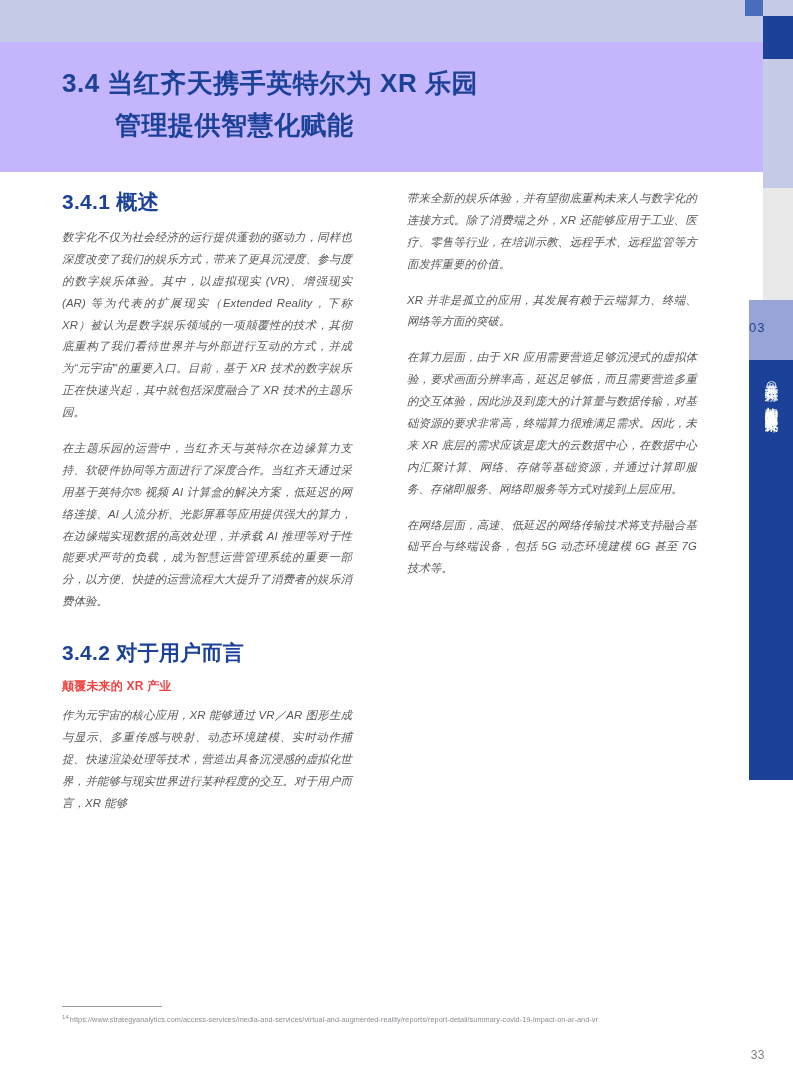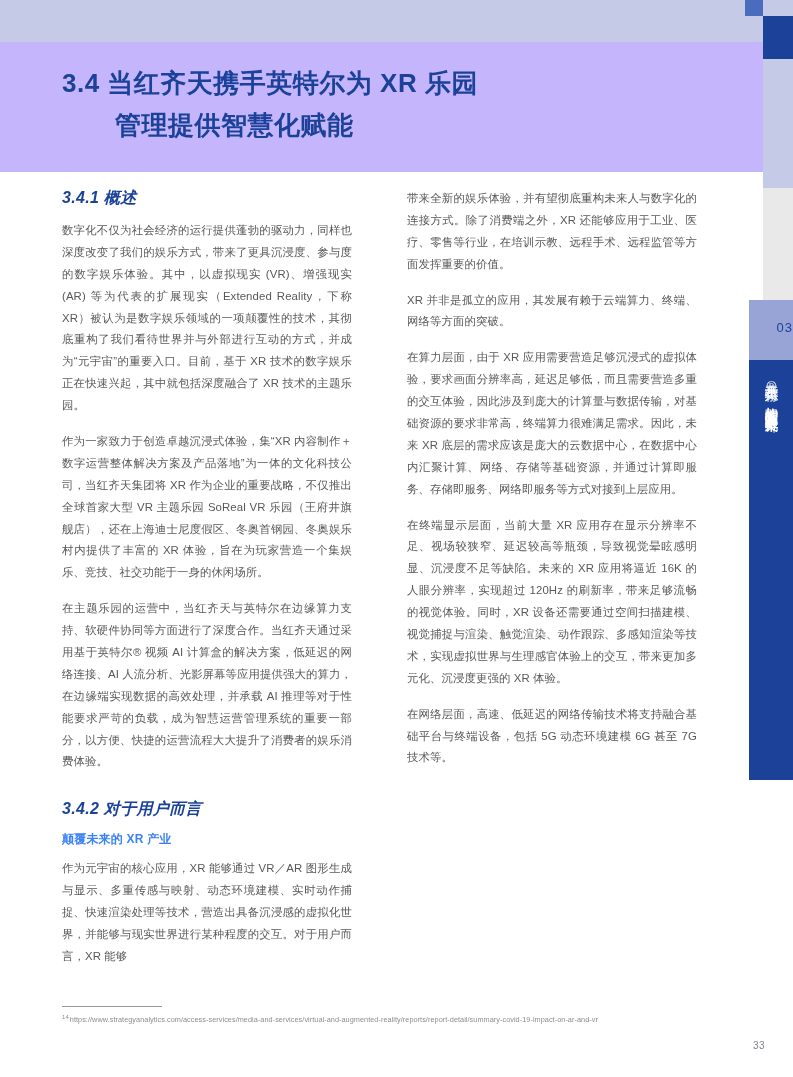--- a/index.html
+++ b/index.html
@@ -79,21 +79,21 @@
   #rail-badge {
     position: absolute;
     left: 749px; top: 300px;
     width: 44px; height: 60px;
     background: #97a4d5;
   }
   #rail-badge-label {
     position: absolute;
     left: 0; top: 20px;
     width: 44px;
-    text-align: right;
+    text-align: left;
     color: #1b4298;
     font-size: 13px;
     letter-spacing: 1px;
   }
   #rail-tab {
     position: absolute;
     left: 749px; top: 360px;
     width: 44px; height: 420px;
     background: #1b4298;
   }
@@ -121,43 +121,43 @@
     position: absolute;
     top: 0;
     width: 290px;
   }
   #col-left  { left: 62px; }
   #col-right { left: 407px; }
 
   h3.sec-heading {
     margin: 0 0 11px 0;
     color: #1b4298;
-    font-size: 16px;
+    font-size: 21px;
     font-weight: bold;
     letter-spacing: 0.3px;
-    font-style: italic;
   }
   h3.sec-heading.spaced { margin-top: 26px; }
 
   h4.sub-heading {
     margin: 0 0 10px 0;
-    color: #3b82f6;
+    color: #ef4444;
     font-size: 12px;
     font-weight: bold;
     letter-spacing: 0.2px;
   }
 
   p.body-text {
     margin: 0 0 14px 0;
     color: #58585b;
     font-size: 11.4px;
     line-height: 1.92;
     text-align: justify;
     text-justify: inter-ideograph;
     letter-spacing: 0.1px;
+    font-style: italic;
   }
   p.body-text:last-child { margin-bottom: 0; }
 
   sup.fn-ref { font-size: 7.5px; vertical-align: super; }
 
   
   #footnote-rule {
     position: absolute;
     left: 62px; top: 1006px;
     width: 100px; height: 1px;
@@ -171,23 +171,23 @@
     font-size: 7.3px;
     line-height: 1.4;
     letter-spacing: 0.05px;
     word-break: break-all;
   }
   #footnote sup { font-size: 6px; vertical-align: super; margin-right: 1px; }
 
   
   #page-number {
     position: absolute;
-    right: 28px; bottom: 26px;
+    right: 28px; bottom: 15px;
     color: #808389;
-    font-size: 10px;
+    font-size: 12px;
     letter-spacing: 0.5px;
   }
 </style>
 </head>
 <body>
 
 <div id="top-band"></div>
 <div id="top-band-accent"></div>
 <div id="top-band-right-white"></div>
 
@@ -208,33 +208,31 @@
 
 <div id="rail-tab">
   <div id="rail-tab-label">基于英特尔®架构的智慧园区解决方案集锦</div>
 </div>
 
 <div id="content">
 
   <div class="column" id="col-left">
     <h3 class="sec-heading">3.4.1  概述</h3>
     <p class="body-text">数字化不仅为社会经济的运行提供蓬勃的驱动力，同样也深度改变了我们的娱乐方式，带来了更具沉浸度、参与度的数字娱乐体验。其中，以虚拟现实 (VR)、增强现实 (AR) 等为代表的扩展现实（Extended Reality，下称 XR）被认为是数字娱乐领域的一项颠覆性的技术，其彻底重构了我们看待世界并与外部进行互动的方式，并成为“元宇宙”的重要入口。目前，基于 XR 技术的数字娱乐正在快速兴起，其中就包括深度融合了 XR 技术的主题乐园。</p>
-    <p class="body-text">作为一家致力于创造卓越沉浸式体验，集“XR 内容制作＋数字运营整体解决方案及产品落地”为一体的文化科技公司，当红齐天集团将 XR 作为企业的重要战略，不仅推出全球首家大型 VR 主题乐园 SoReal VR 乐园（王府井旗舰店），还在上海迪士尼度假区、冬奥首钢园、冬奥娱乐村内提供了丰富的 XR 体验，旨在为玩家营造一个集娱乐、竞技、社交功能于一身的休闲场所。</p>
     <p class="body-text">在主题乐园的运营中，当红齐天与英特尔在边缘算力支持、软硬件协同等方面进行了深度合作。当红齐天通过采用基于英特尔® 视频 AI 计算盒的解决方案，低延迟的网络连接、AI 人流分析、光影屏幕等应用提供强大的算力，在边缘端实现数据的高效处理，并承载 AI 推理等对于性能要求严苛的负载，成为智慧运营管理系统的重要一部分，以方便、快捷的运营流程大大提升了消费者的娱乐消费体验。</p>
 
     <h3 class="sec-heading spaced">3.4.2  对于用户而言</h3>
     <h4 class="sub-heading">颠覆未来的 XR 产业</h4>
     <p class="body-text">作为元宇宙的核心应用，XR 能够通过 VR／AR 图形生成与显示、多重传感与映射、动态环境建模、实时动作捕捉、快速渲染处理等技术，营造出具备沉浸感的虚拟化世界，并能够与现实世界进行某种程度的交互。对于用户而言，XR 能够</p>
   </div>
 
   <div class="column" id="col-right">
     <p class="body-text">带来全新的娱乐体验，并有望彻底重构未来人与数字化的连接方式。除了消费端之外，XR 还能够应用于工业、医疗、零售等行业，在培训示教、远程手术、远程监管等方面发挥重要的价值。</p>
     <p class="body-text">XR 并非是孤立的应用，其发展有赖于云端算力、终端、网络等方面的突破。</p>
     <p class="body-text">在算力层面，由于 XR 应用需要营造足够沉浸式的虚拟体验，要求画面分辨率高，延迟足够低，而且需要营造多重的交互体验，因此涉及到庞大的计算量与数据传输，对基础资源的要求非常高，终端算力很难满足需求。因此，未来 XR 底层的需求应该是庞大的云数据中心，在数据中心内汇聚计算、网络、存储等基础资源，并通过计算即服务、存储即服务、网络即服务等方式对接到上层应用。</p>
-    <p class="body-text">在终端显示层面，当前大量 XR 应用存在显示分辨率不足、视场较狭窄、延迟较高等瓶颈，导致视觉晕眩感明显、沉浸度不足等缺陷。未来的 XR 应用将逼近 16K 的人眼分辨率，实现超过 120Hz 的刷新率，带来足够流畅的视觉体验。同时，XR 设备还需要通过空间扫描建模、视觉捕捉与渲染、触觉渲染、动作跟踪、多感知渲染等技术，实现虚拟世界与生理感官体验上的交互，带来更加多元化、沉浸度更强的 XR 体验。</p>
     <p class="body-text">在网络层面，高速、低延迟的网络传输技术将支持融合基础平台与终端设备，包括 5G 动态环境建模 6G 甚至 7G 技术等。</p>
   </div>
 </div>
 
 <div id="footnote-rule"></div>
 <div id="footnote"><sup>14</sup><span>https://www.strategyanalytics.com/access-services/media-and-services/virtual-and-augmented-reality/reports/report-detail/summary-covid-19-impact-on-ar-and-vr</span></div>
 
 <div id="page-number">33</div>
 
 </body></html>

